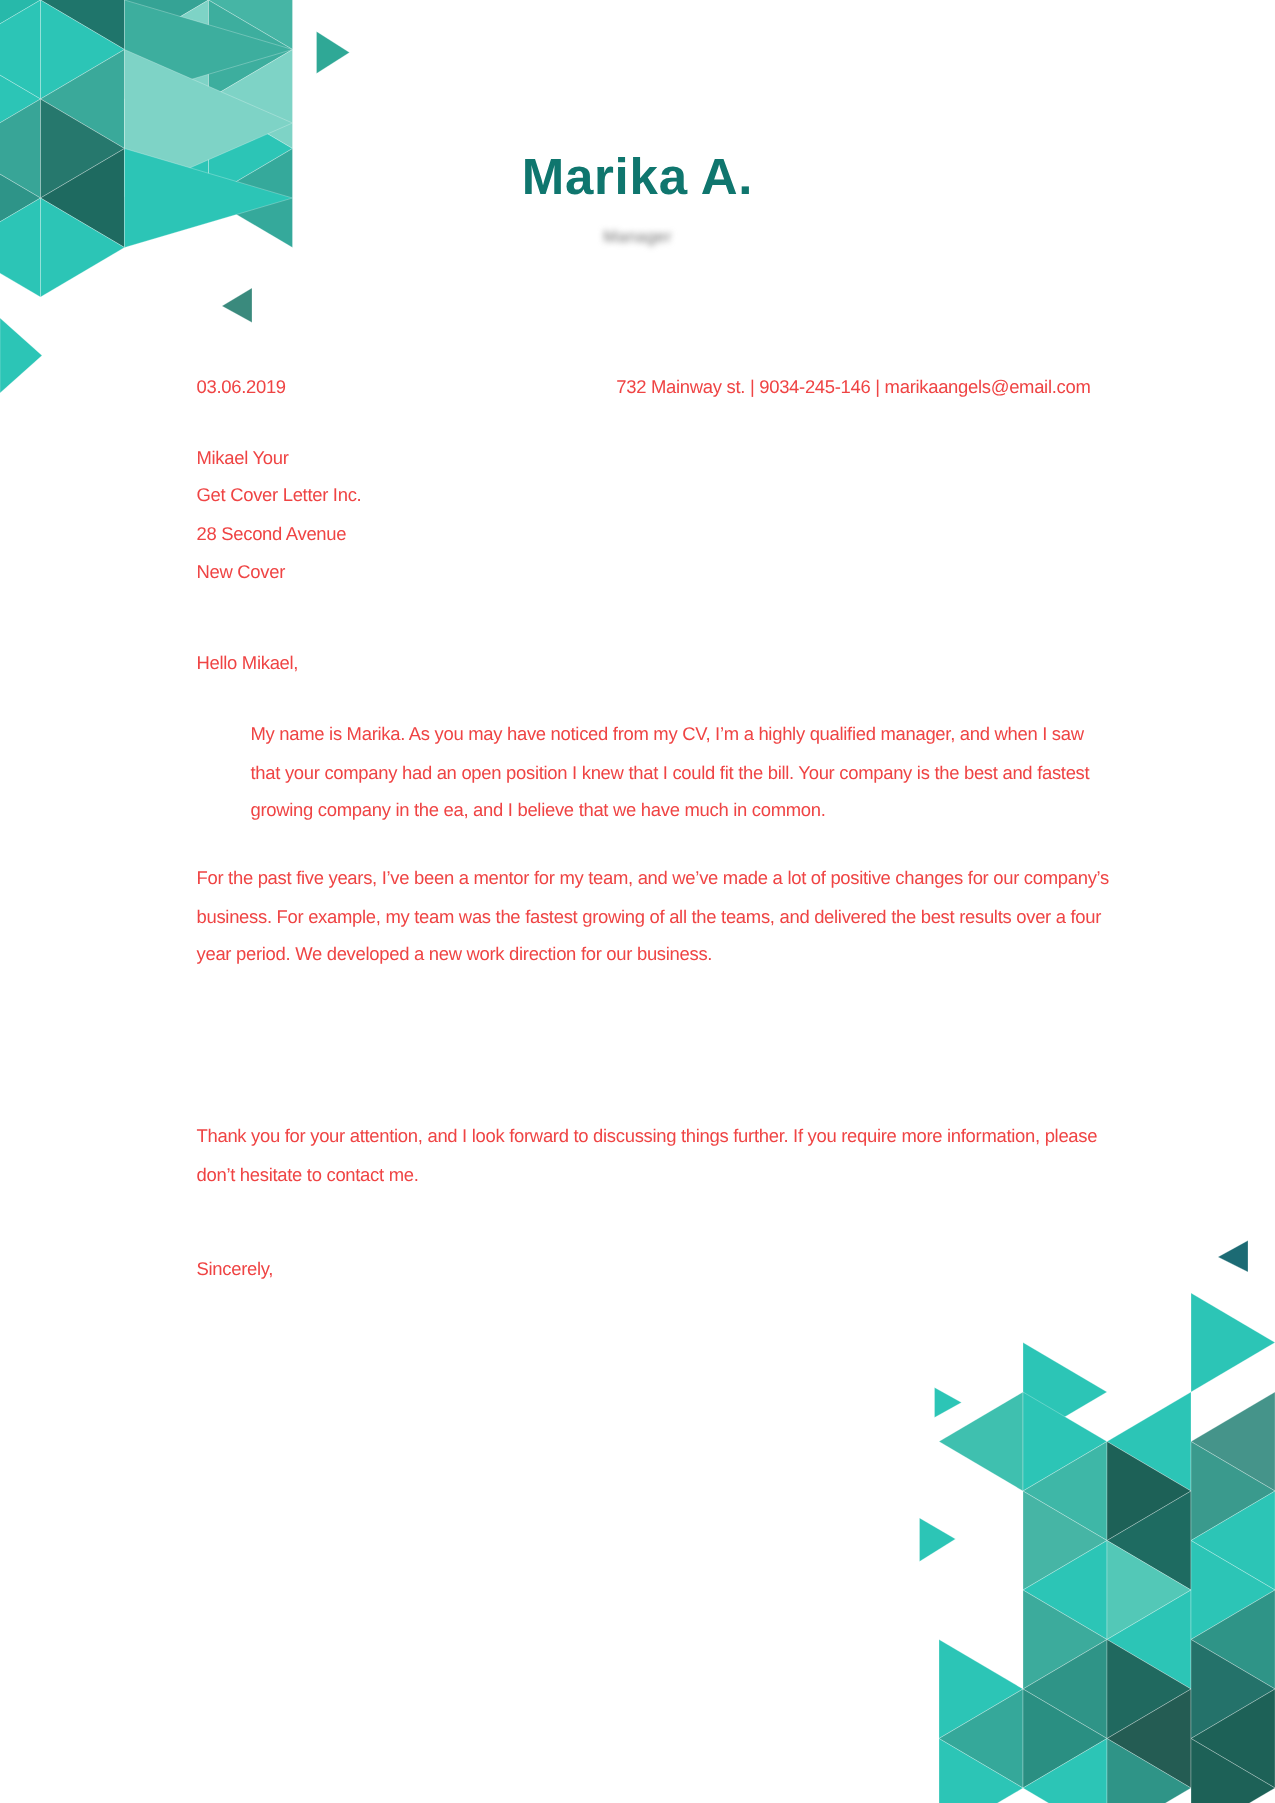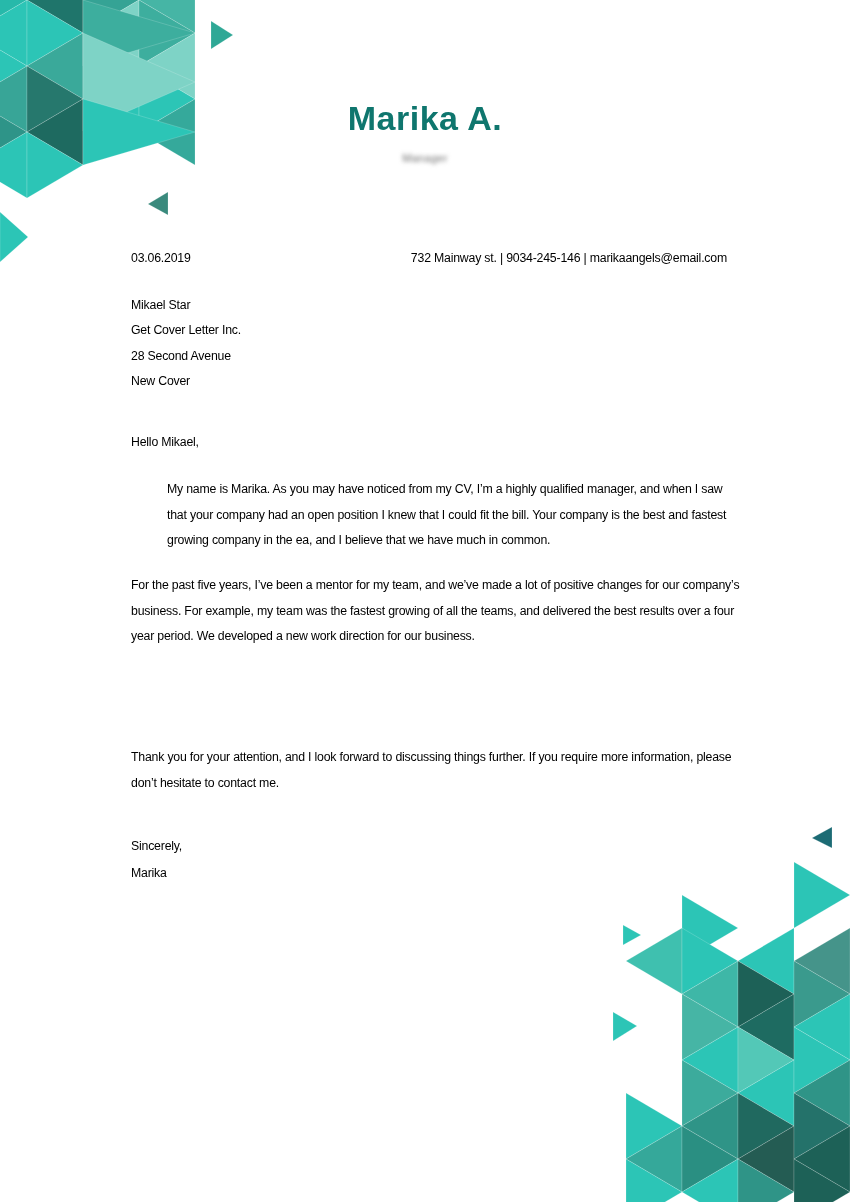--- a/index.html
+++ b/index.html
@@ -35,21 +35,21 @@
 
   .content {
     position: absolute;
     left: 131px;
     top: 0;
     width: 612px;
     height: 100%;
     font-size: 12.3px;
     line-height: 25.5px;
     letter-spacing: -0.2px;
-    color: #000000;
+    color: #ef4444;
     filter: blur(0.3px);
   }
   .block { position: absolute; left: 0; right: 0; margin: 0; }
   .meta { top: 246px; display: flex; justify-content: space-between; align-items: baseline; }
   .meta-right { padding-right: 16px; text-align: center; }
   .recipient { top: 293px; line-height: 25.3px; }
   .greeting { top: 430px; }
   .para-1 { top: 477px; margin-left: 36px; }
   .para-2 { top: 573px; }
   .para-2 p { margin: 0; }
@@ -134,35 +134,34 @@
   </div>
 
   <div class="content">
 
     <div class="block meta">
       <span class="meta-left">03.06.2019</span>
       <span class="meta-right">732 Mainway st.  |  9034-245-146 |  marikaangels@email.com</span>
     </div>
 
     <div class="block recipient">
-      <div>Mikael Star</div>
+      <div>Mikael Your</div>
       <div>Get Cover Letter Inc.</div>
       <div>28 Second Avenue</div>
       <div>New Cover</div>
     </div>
 
     <div class="block greeting">Hello Mikael,</div>
 
     <p class="block para-1">My name is Marika. As you may have noticed from my CV, I’m a highly qualified manager, and when I saw that your company had an open position I knew that I could fit the bill. Your company is the best and fastest growing company in  the ea, and I believe that we have much in common.</p>
 
     <div class="block para-2">
       <p>For the past five years, I’ve been a mentor for my team, and we’ve made a lot of positive changes for our company’s business. For example, my team was the fastest growing of all the teams, and delivered the best results over a four year period. We developed a new work direction for our business.</p>
     </div>
 
     <p class="block para-3">Thank you for your attention, and I look forward to discussing things further. If you require more information, please don’t hesitate to contact me.</p>
 
     <div class="block closing">
       <div>Sincerely,</div>
-      <div>Marika</div>
     </div>
 
   </div>
 </div>
 
 </body></html>

